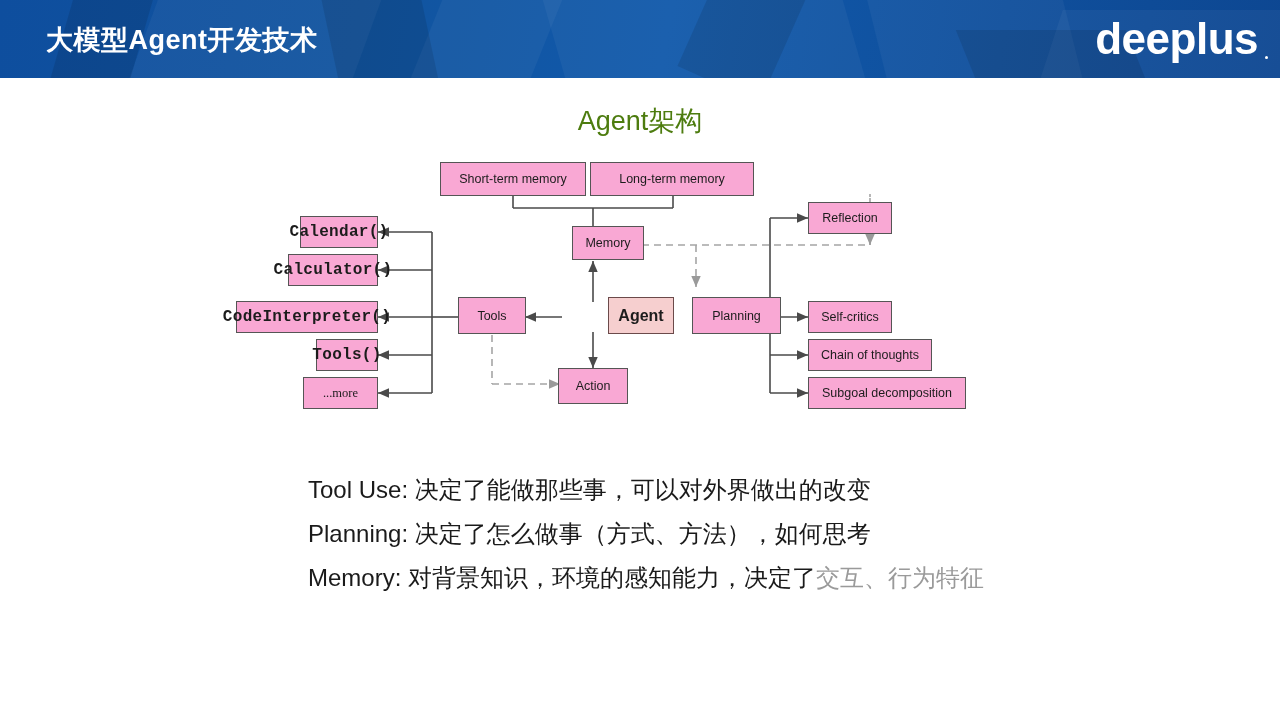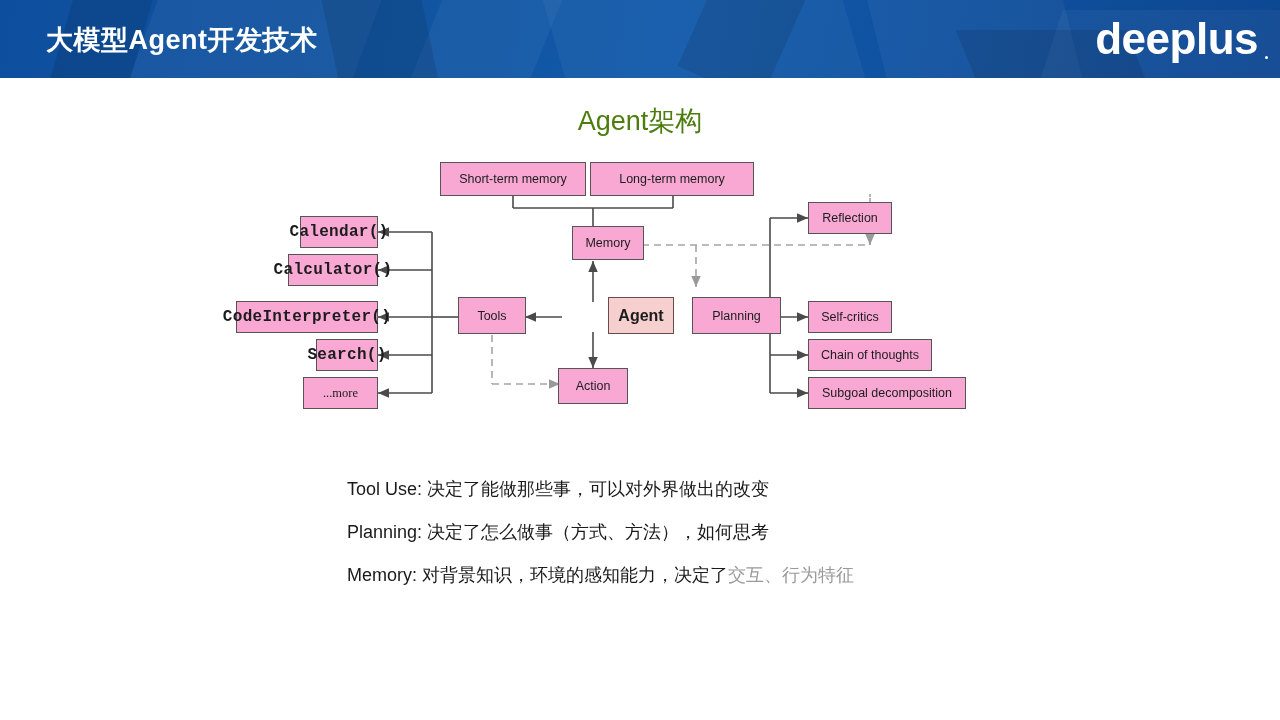--- a/index.html
+++ b/index.html
@@ -118,26 +118,25 @@
     margin-left: 48px;
   }
 
   
   .bullets {
     position: absolute;
     left: 308px; top: 468px;
     width: 900px;
   }
   .bullet {
-    font-size: 18px;
+    font-size: 24px;
     color: #1a1a1a;
     line-height: 43px;
     font-family: "Liberation Sans", sans-serif;
     white-space: nowrap;
-    margin-left: 39px;
   }
   .bullet .lead { }
   .bullet .faded {
     color: #9a9a9a;
     font-family: "Liberation Serif", serif;
   }
 </style>
 </head>
 <body>
 
@@ -229,21 +228,21 @@
     <div class="node" style="left:342px; top:76px; width:72px; height:34px;">Memory</div>
 
     <div class="node agent" style="left:330px; top:147px; width:66px; height:37px;">Agent</div>
     <div class="node" style="left:228px; top:147px; width:68px; height:37px;">Tools</div>
     <div class="node" style="left:430px; top:147px; width:89px; height:37px;margin-left:32px;">Planning</div>
     <div class="node" style="left:328px; top:218px; width:70px; height:36px;">Action</div>
 
     <div class="node mono" style="left:70px; top:66px; width:78px; height:32px;">Calendar()</div>
     <div class="node mono" style="left:58px; top:104px; width:90px; height:32px;">Calculator()</div>
     <div class="node mono" style="left:6px; top:151px; width:142px; height:32px;">CodeInterpreter()</div>
-    <div class="node mono" style="left:86px; top:189px; width:62px; height:32px;">Search()</div>
+    <div class="node mono" style="left:86px; top:189px; width:62px; height:32px;">Tools()</div>
     <div class="node" style="left:73px; top:227px; width:75px; height:32px;font-family:Liberation Serif, serif;">...more</div>
 
     <div class="node" style="left:578px; top:52px; width:84px; height:32px;">Reflection</div>
     <div class="node" style="left:578px; top:151px; width:84px; height:32px;">Self-critics</div>
     <div class="node" style="left:578px; top:189px; width:124px; height:32px;">Chain of thoughts</div>
     <div class="node" style="left:578px; top:227px; width:158px; height:32px;">Subgoal decomposition</div>
   </div>
 
   <div class="bullets">
     <div class="bullet">

